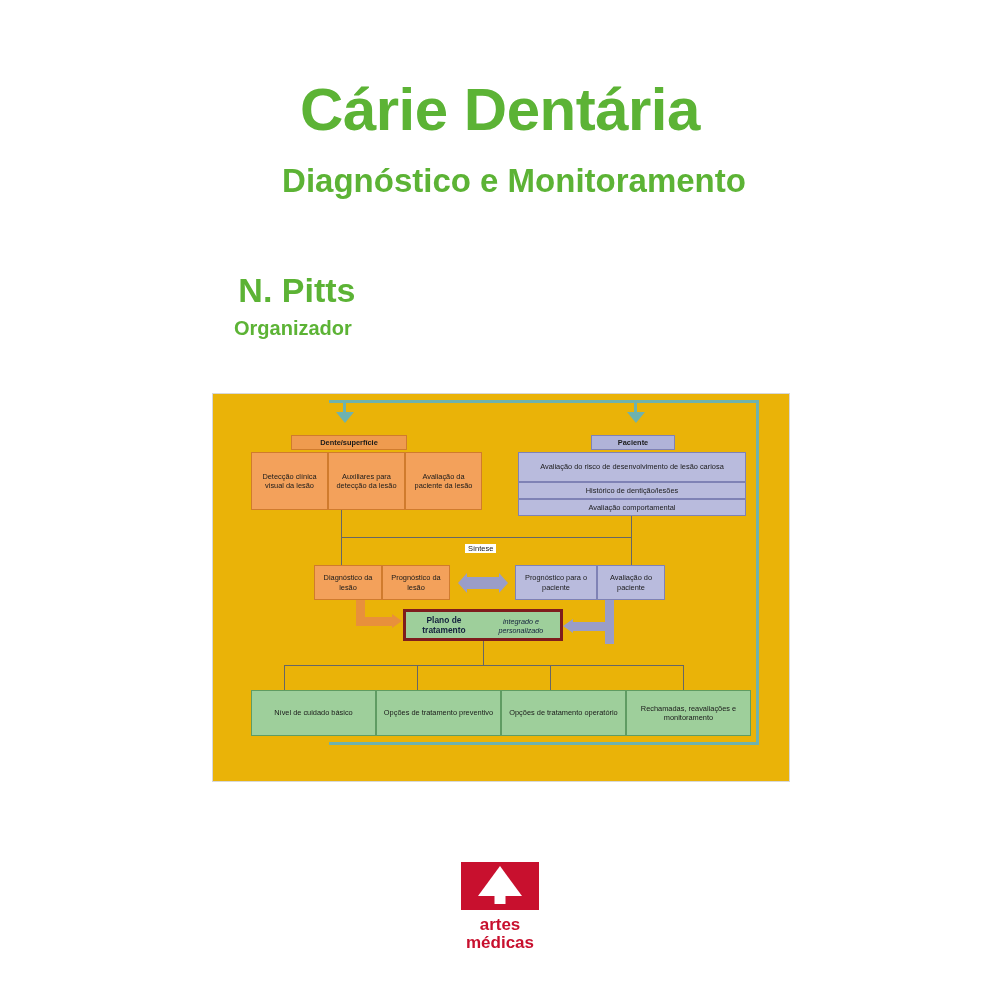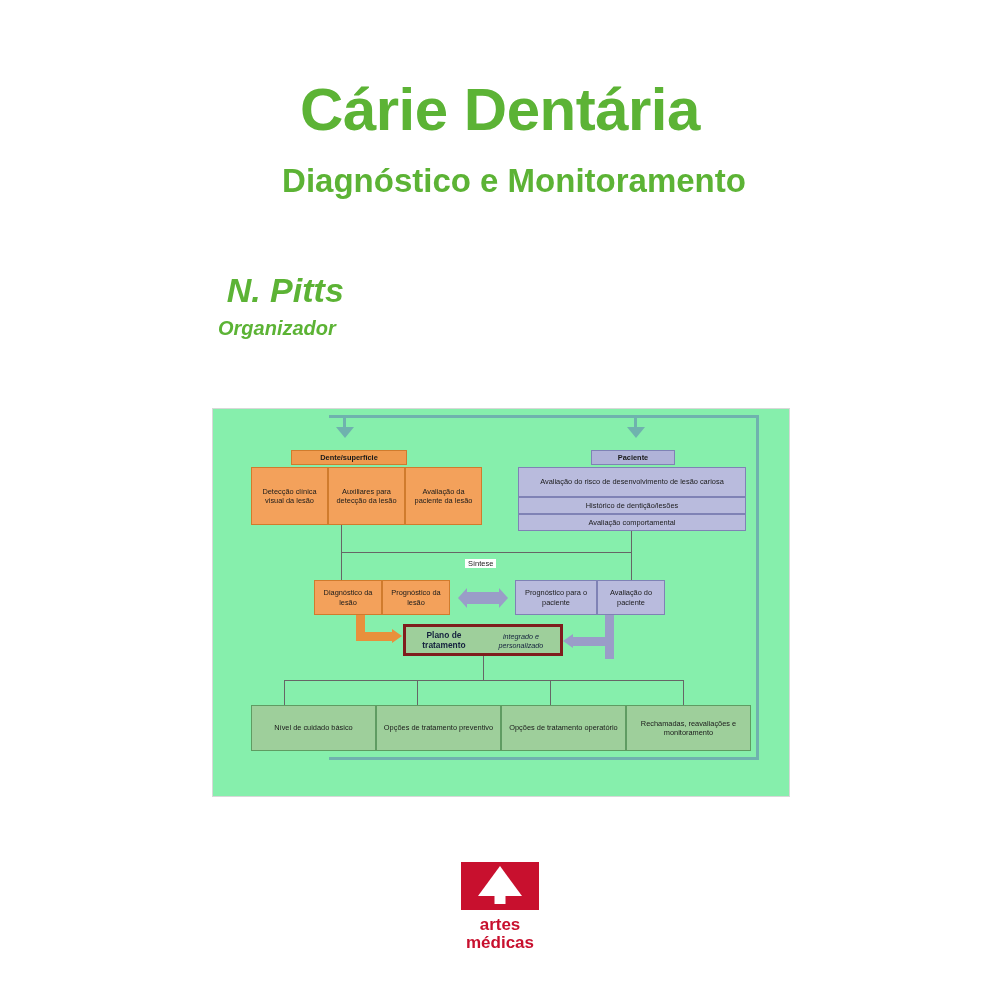--- a/index.html
+++ b/index.html
@@ -43,47 +43,46 @@
     font-weight: bold;
     color: #5cb335;
     margin: 22px 0 0 0;
     line-height: 1.1;
     padding-left: 28px;
   }
 
   
   .author-block {
     position: absolute;
-    left: 218px;
+    left: 234px;
     top: 272px;
-    text-align: right;
-    font-style: italic;
+    text-align: center;
   }
   .author-name {
     font-size: 34px;
     font-weight: bold;
     color: #5cb335;
     margin: 0;
     line-height: 1.1;
   }
   .author-role {
     font-size: 20px;
     font-weight: bold;
     color: #5cb335;
     margin: 8px 8px 0 0;
   }
 
   
   .diagram-panel {
     position: absolute;
     left: 212px;
-    top: 408px;
+    top: 393px;
     width: 576px;
     height: 387px;
-    background: #86efac;
+    background: #eab308;
     border: 1px solid #d8d8d8;
     box-shadow: 0 0 0 0 rgba(0,0,0,0);
     overflow: hidden;
   }
   .diagram-canvas {
     position: absolute;
     inset: 0;
   }
 
   .node {

